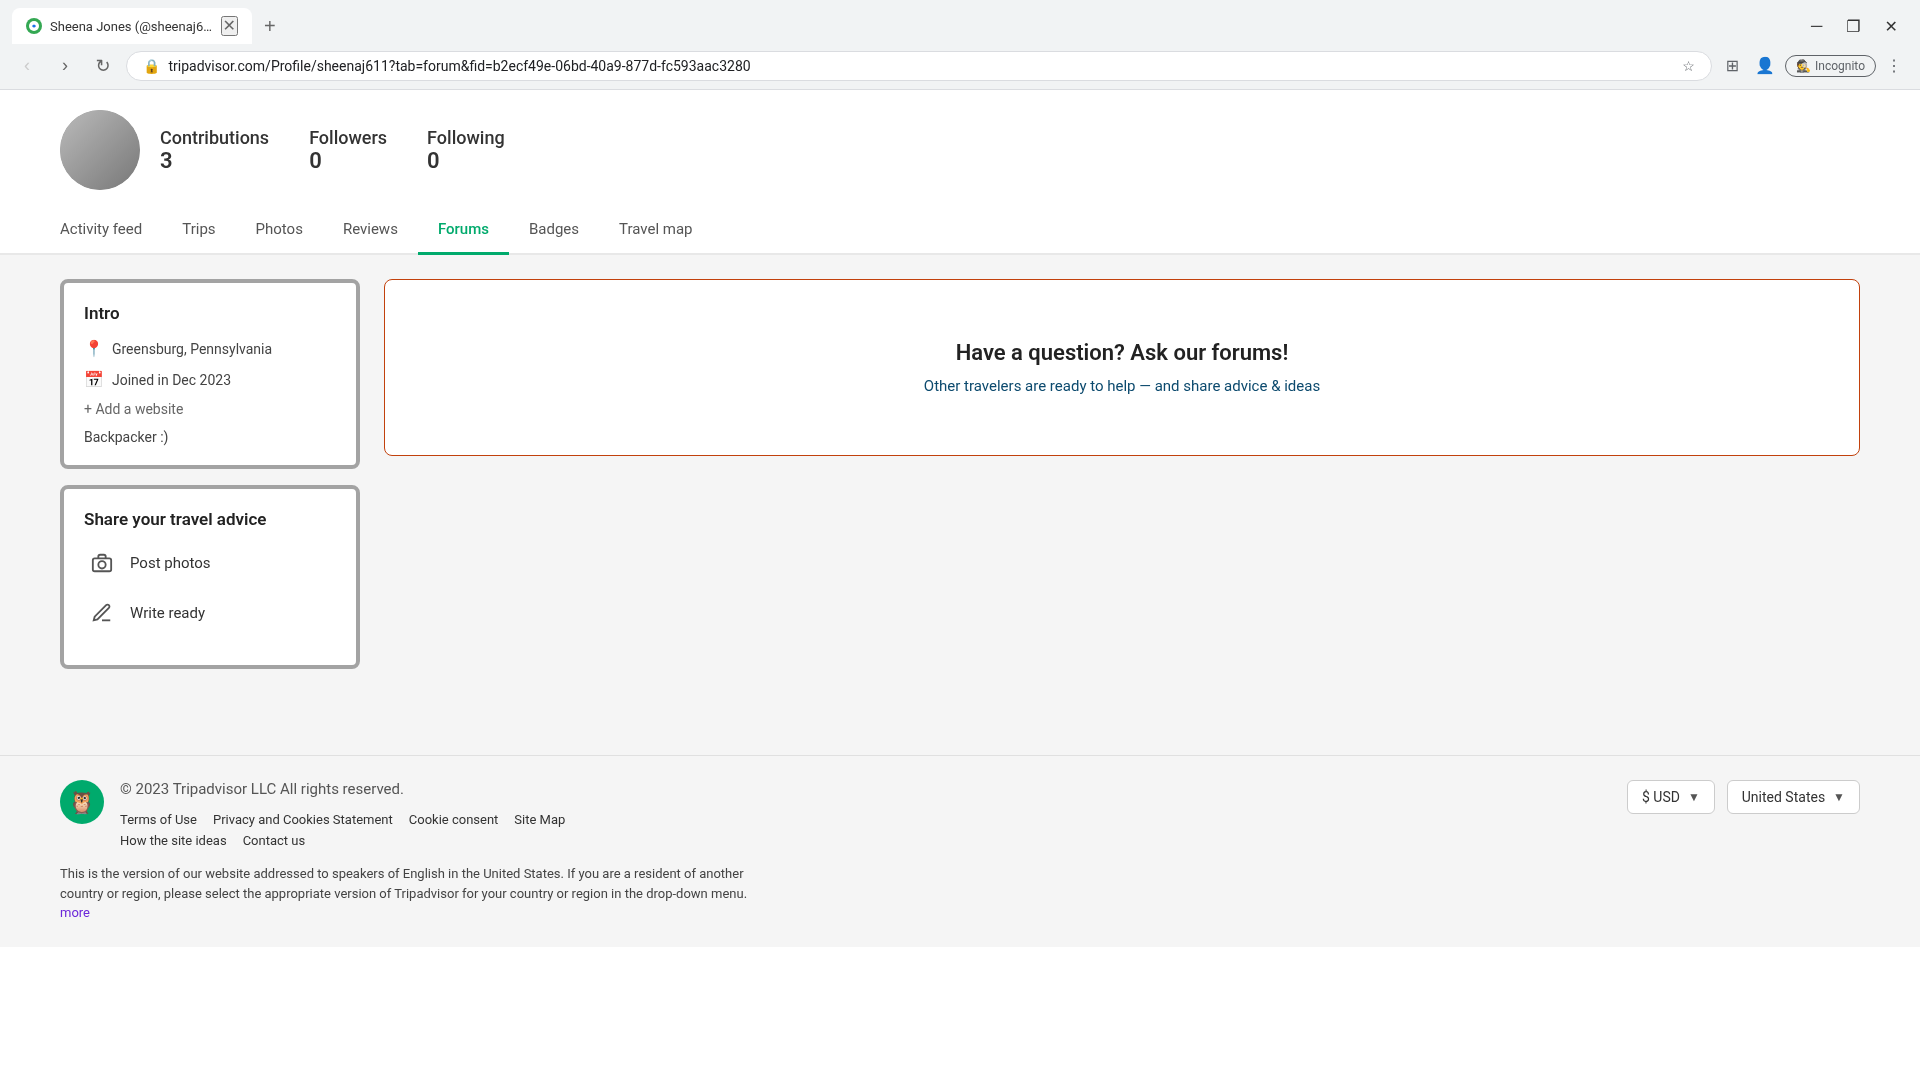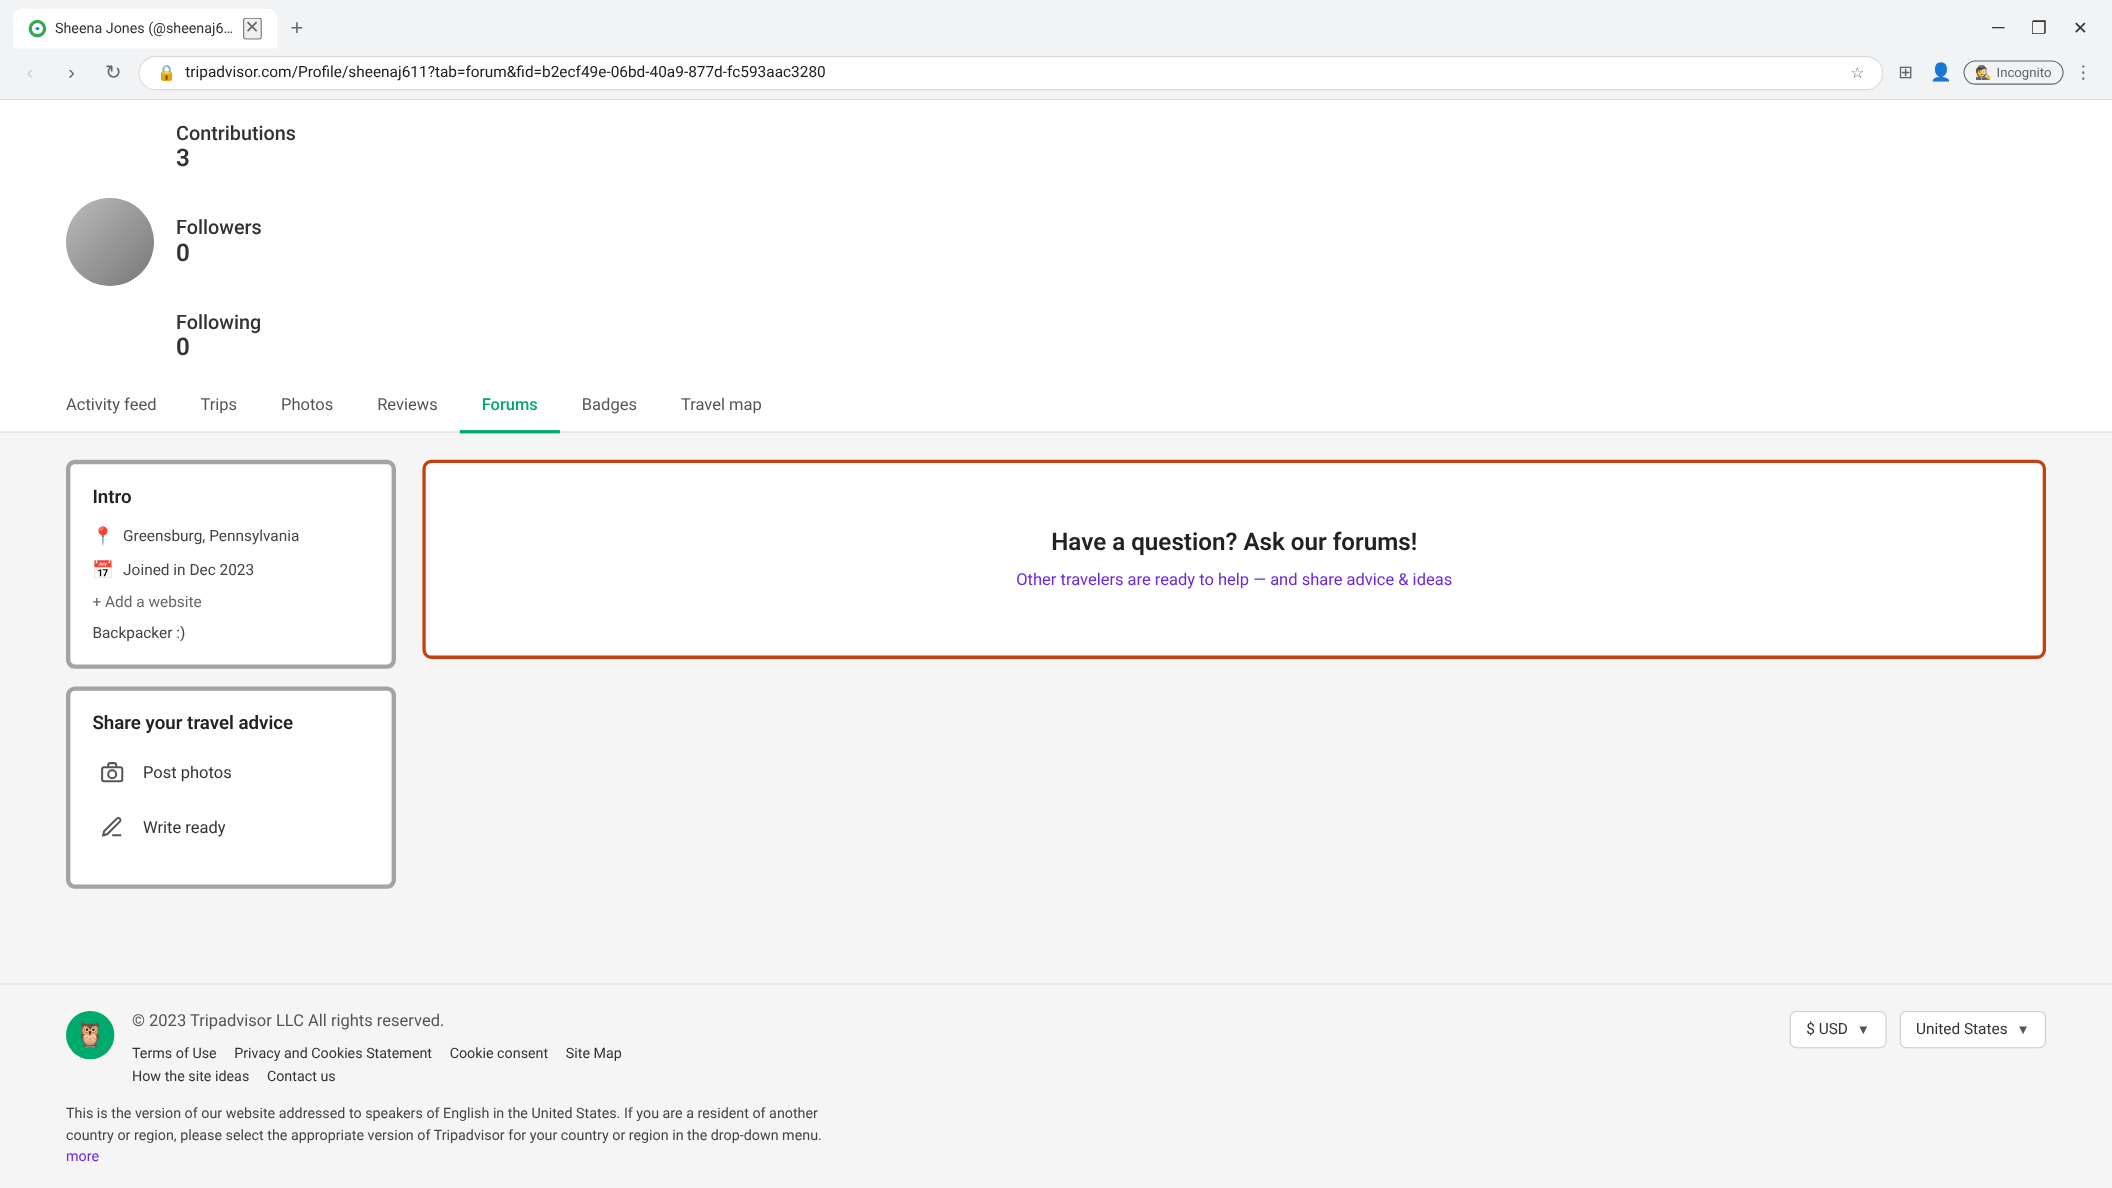--- a/index.html
+++ b/index.html
@@ -27,21 +27,21 @@
     .incognito-badge { background: none; border: 1px solid #5f6368; border-radius: 12px; padding: 3px 10px; font-size: 12px; color: #5f6368; display: flex; align-items: center; gap: 4px; }
     .title-bar-right { display: flex; align-items: center; gap: 4px; margin-left: 8px; }
     .win-btn { background: none; border: none; font-size: 16px; color: #333; cursor: pointer; padding: 4px 10px; }
 
     
     .page-content { background: #fff; min-height: 600px; }
 
     
     .profile-header { display: flex; align-items: center; padding: 20px 60px 0; gap: 20px; background: #fff; }
     .profile-avatar-placeholder { width: 80px; height: 80px; border-radius: 50%; background: #8b8b8b; }
-    .profile-stats { display: flex; gap: 40px; align-items: flex-start; flex-direction: column; }
+    .profile-stats { display: flex; gap: 40px; align-items: flex-start; }
     .stat-item { display: flex; flex-direction: column; }
     .stat-label { font-size: 18px; font-weight: 500; color: #333; }
     .stat-value { font-size: 22px; font-weight: 600; color: #333; }
 
     
     .profile-nav { display: flex; gap: 0; padding: 0 60px; border-bottom: 2px solid #e8e8e8; margin-top: 16px; }
     .profile-nav-item { padding: 14px 20px; font-size: 15px; color: #555; cursor: pointer; text-decoration: none; border-bottom: 3px solid transparent; margin-bottom: -2px; }
     .profile-nav-item:first-child { padding-left: 0; }
     .profile-nav-item.active { color: #00aa6c; border-bottom-color: #00aa6c; font-weight: 500; }
 
@@ -52,23 +52,23 @@
     .sidebar-card-title { font-size: 17px; font-weight: 600; margin-bottom: 16px; color: #222; }
     .sidebar-info-item { display: flex; align-items: center; gap: 8px; margin-bottom: 12px; color: #444; font-size: 14px; }
     .sidebar-info-item .icon { color: #666; font-size: 16px; }
     .sidebar-link { display: flex; align-items: center; gap: 4px; color: #666; font-size: 14px; cursor: pointer; margin-bottom: 12px; }
     .sidebar-bio { font-size: 14px; color: #444; margin-top: 8px; }
     .sidebar-action { display: flex; align-items: center; gap: 10px; margin-bottom: 14px; cursor: pointer; font-size: 15px; color: #333; }
     .sidebar-action-icon { width: 36px; height: 36px; display: flex; align-items: center; justify-content: center; font-size: 18px; color: #555; }
 
     
     .main-content { flex: 1; }
-    .forum-empty { background: #fff; border-radius: 8px; border: 3px solid #c2410c; padding: 60px 40px; text-align: center; }
+    .forum-empty { background: #fff; border-radius: 8px; border: 1px solid #c2410c; padding: 60px 40px; text-align: center; }
     .forum-empty h2 { font-size: 22px; font-weight: 600; margin-bottom: 12px; color: #222; }
-    .forum-empty p { font-size: 15px; color: #6d28d9; }
+    .forum-empty p { font-size: 15px; color: #0c4a6e; }
 
     
     .page-footer { background: #f5f5f5; padding: 24px 60px; border-top: 1px solid #e0e0e0; }
     .footer-top { display: flex; align-items: flex-start; justify-content: space-between; margin-bottom: 16px; }
     .footer-logo { width: 44px; height: 44px; border-radius: 50%; background: #00aa6c; display: flex; align-items: center; justify-content: center; flex-shrink: 0; }
     .footer-logo-inner { font-size: 22px; }
     .footer-left { display: flex; gap: 16px; align-items: flex-start; }
     .footer-links { display: flex; flex-direction: column; gap: 6px; }
     .footer-links-row { display: flex; gap: 16px; flex-wrap: wrap; }
     .footer-link { font-size: 13px; color: #333; text-decoration: none; cursor: pointer; }

